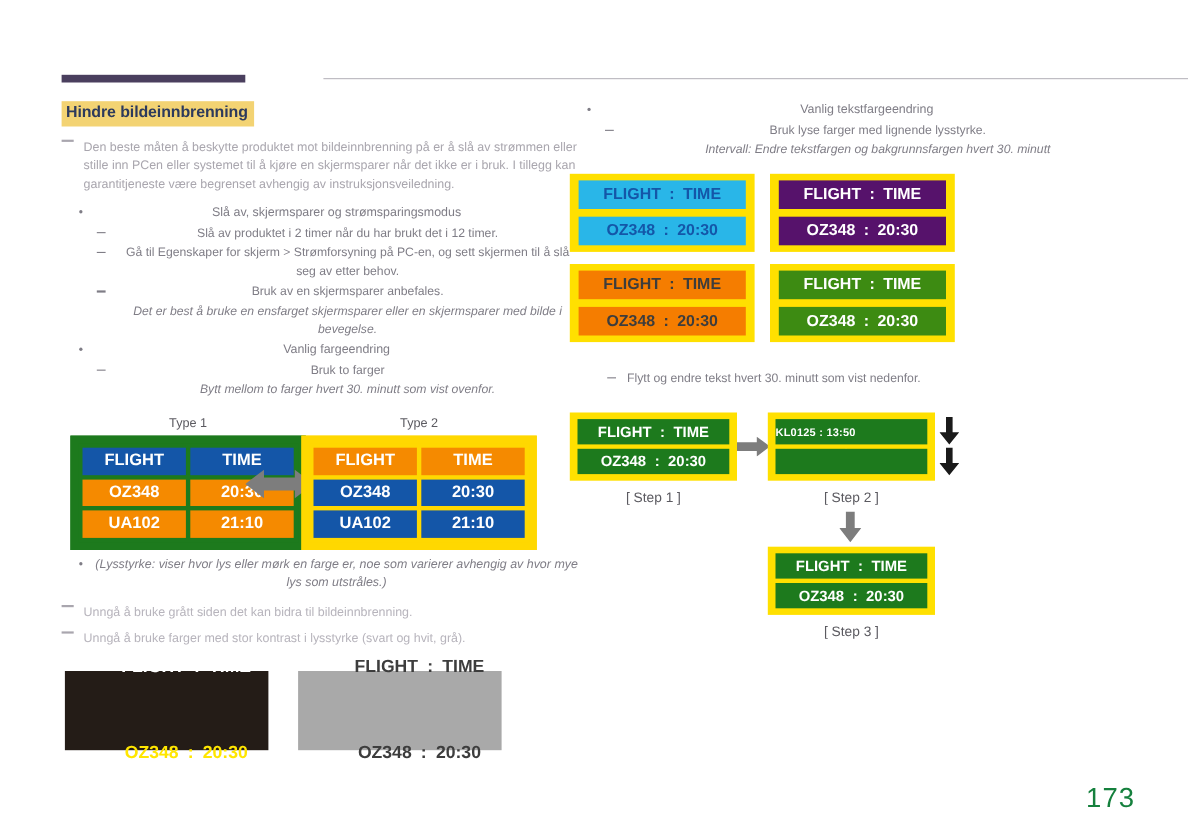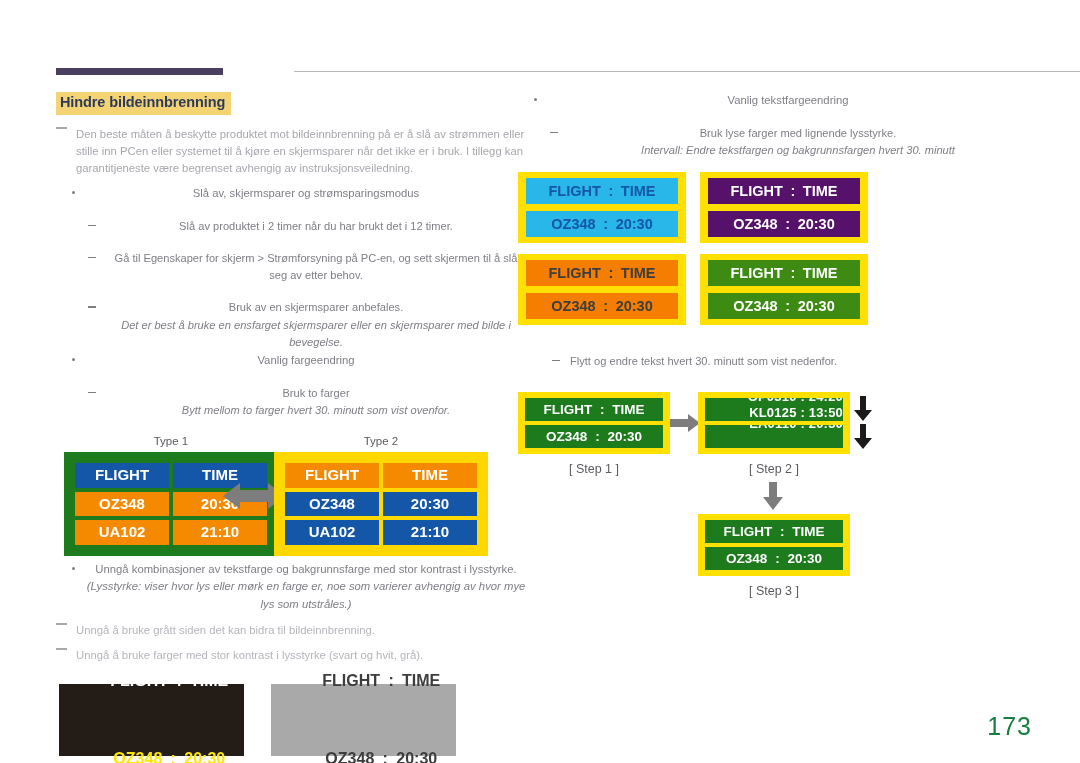--- a/index.html
+++ b/index.html
@@ -105,21 +105,21 @@
     list-style: none;
     margin: 0;
     padding: 0;
   }
   ul.sub > li {
     position: relative;
     padding-left: 20px;
     font-size: 11.1px;
     line-height: 1.55;
     color: #7f7d86;
-    margin-top: 15px;
+    margin-top: 1px;
   }
   ul.sub > li > .dash {
     position: absolute;
     left: 2px; top: 7px;
     width: 8px; height: 1.4px;
     background: #7f7d86;
   }
   .cont { display: block; font-style: italic; }
 
   
@@ -290,22 +290,22 @@
     position: absolute;
     left: 336px; top: 18px;
     width: 18px; height: 54px;
   }
 
   
   .step-board.s2 .sb-row { position: relative; }
   .step-board.s2 .sb-row .inner {
     position: absolute;
     left: 0; right: 0;
-    text-align: right;
-    font-size: 13px;
+    text-align: left;
+    font-size: 10px;
     font-weight: bold;
     letter-spacing: 0.2px;
     white-space: pre;
   }
   .step-board.s2 .r1 .inner.a { top: -9px; }
   .step-board.s2 .r1 .inner.b { top: 7px; }
   .step-board.s2 .r2 .inner.a { top: -9px; }
   .step-board.s2 .r2 .inner.b { top: 16px; margin-top: 40px; }
 
   
@@ -419,21 +419,20 @@
           </tr>
         </tbody>
           </table>
       </div>
     </div>
   </div>
 
   <ul class="bl" style="margin-top:14px">
     <li>
       <span class="bullet"></span>
-      <span>Unngå kombinasjoner av tekstfarge og bakgrunnsfarge med stor kontrast i lysstyrke.</span>
       <span class="cont" style="padding-left:0">(Lysstyrke: viser hvor lys eller mørk en farge er, noe som varierer avhengig av hvor mye lys som utstråles.)</span>
     </li>
   </ul>
 
   <div class="note note-faded" style="margin-top:9px">
     <span class="dash"></span>
     <span>Unngå å bruke grått siden det kan bidra til bildeinnbrenning.</span>
   </div>
 
   <div class="note note-faded" style="margin-top:7px">

